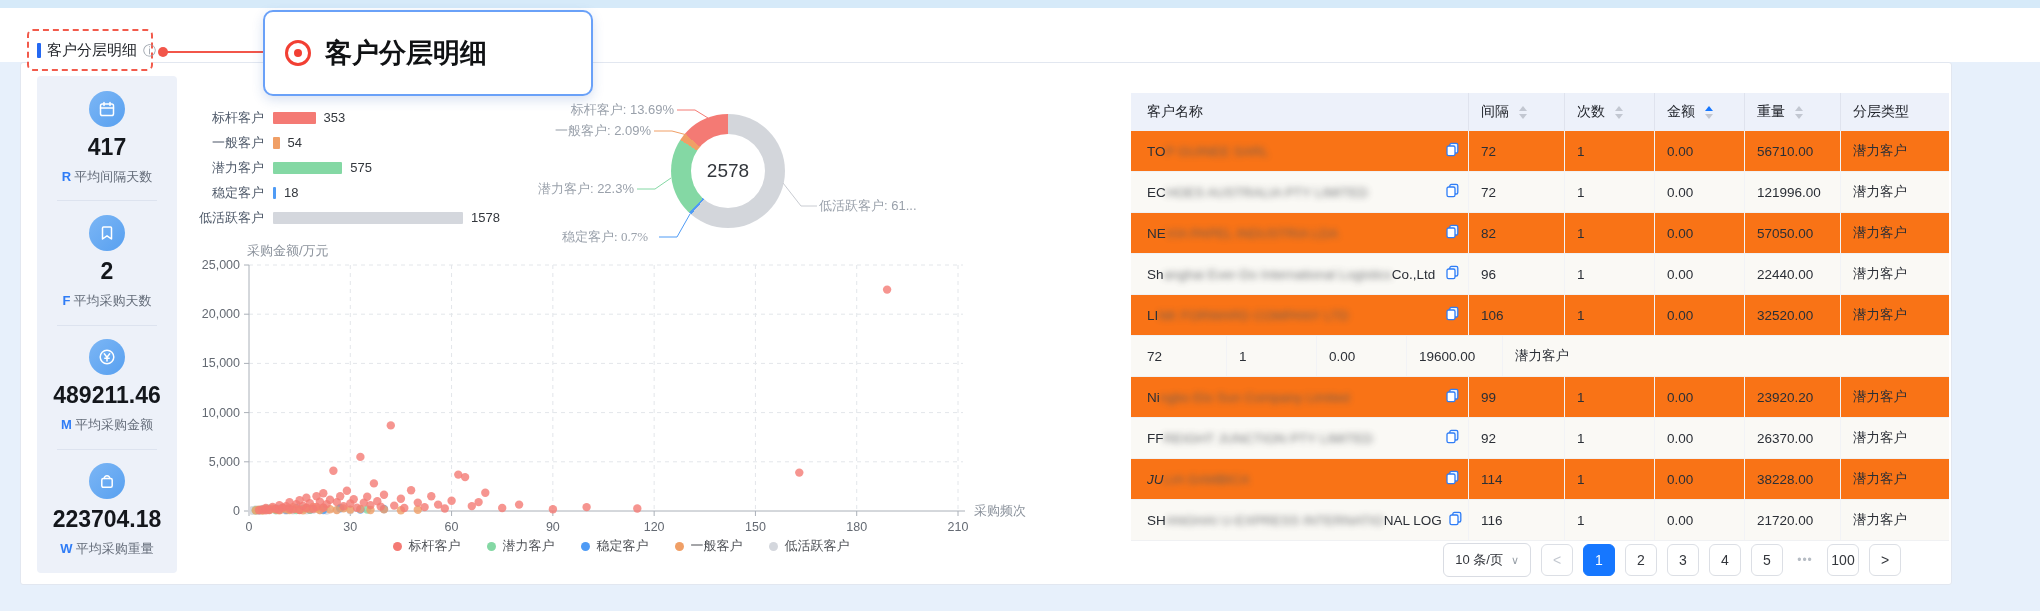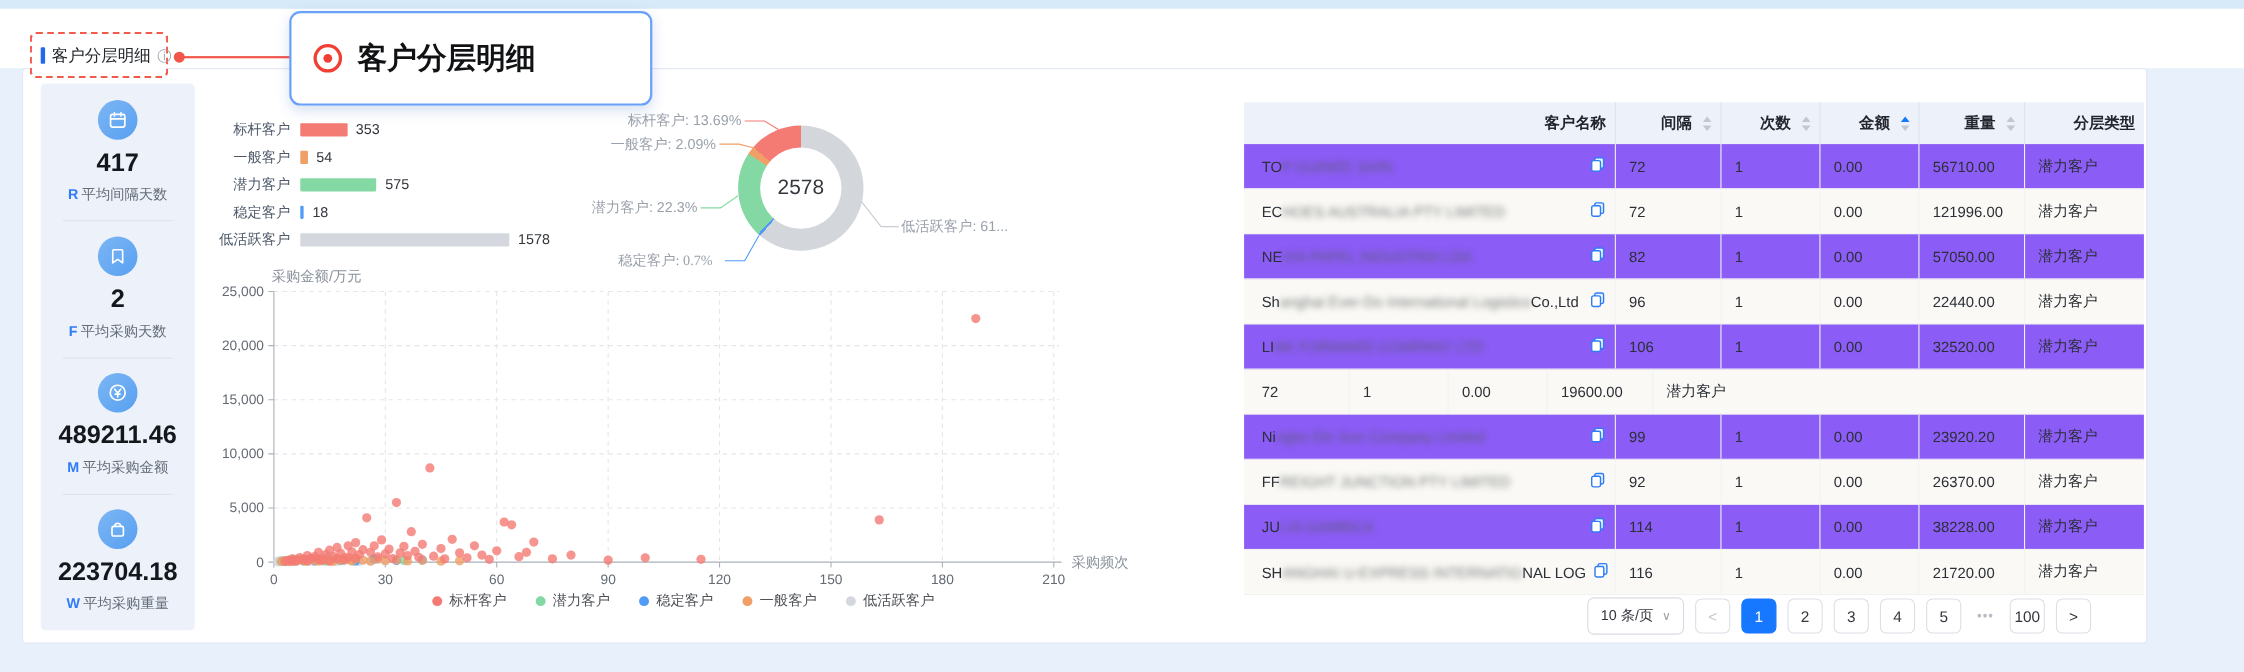--- a/index.html
+++ b/index.html
@@ -53,30 +53,30 @@
 
   
   .scatter-svg{position:absolute;left:150px;top:180px;}
   .scatter-legend{position:absolute;left:150px;top:474px;width:900px;display:flex;justify-content:center;gap:26px;}
   .leg-item{display:flex;align-items:center;gap:7px;font-size:13px;color:#4e5156;cursor:pointer;}
   .leg-dot{width:9px;height:9px;border-radius:50%;}
 
   
   .table-panel{position:absolute;left:1110px;top:30px;width:818px;}
   .thead{display:flex;background:#edf1fa;height:38px;}
-  .th{display:flex;align-items:center;box-sizing:border-box;font-size:14px;font-weight:700;color:#23262d;
-    border-right:1px solid #dfe3ee;padding:0 8px 0 12px;justify-content:flex-end;}
+  .th{display:flex;align-items:center;box-sizing:border-box;font-size:14px;font-weight:400;color:#23262d;
+    border-right:1px solid #dfe3ee;padding:0 8px 0 12px;}
   .th:first-child{padding-left:16px;}
   .th:last-child{border-right:none;}
   .cars{display:flex;flex-direction:column;gap:3px;margin-left:10px;}
   .car{width:0;height:0;border-left:4px solid transparent;border-right:4px solid transparent;}
   .car.up{border-bottom:5px solid #c2c7d1;}
   .car.down{border-top:5px solid #c2c7d1;}
   .car.up.act{border-bottom-color:#1677ff;}
-  .tr{display:flex;height:40px;border-bottom:1px solid #f0f1f3;background:#8b5cf6;}
+  .tr{display:flex;height:40px;border-bottom:1px solid #f0f1f3;background:#f97316;}
   .tr.alt{background:#faf9f5;}
   .td{display:flex;align-items:center;box-sizing:border-box;font-size:13.5px;color:#2b2f36;
     border-right:1px solid #f2f3f6;padding:0 8px 0 12px;overflow:hidden;white-space:nowrap;}
   .td:first-child{padding-left:16px;}
   .td:last-child{border-right:none;}
   .blur{filter:blur(3px);opacity:.8;color:#55585c;}
   .copy-ico{margin-left:auto;flex:0 0 auto;cursor:pointer;padding-left:6px;}
 
   
   .pager{position:absolute;left:1110px;top:480px;width:770px;display:flex;justify-content:flex-end;align-items:center;gap:10px;}
@@ -562,21 +562,21 @@
                   <rect x="2" y="4" width="8" height="9.6" rx="1.6" fill="#ffffff" stroke="#2f7df6" stroke-width="1.3"></rect>
                 </svg></span>
             </div>
             <div class="td" style="width: 96px;">92</div>
             <div class="td" style="width: 90px;">1</div>
             <div class="td" style="width: 90px;">0.00</div>
             <div class="td" style="width: 96px;">26370.00</div>
             <div class="td" style="width: 108px;">潜力客户</div>
           </div>
           <div class="tr">
-            <div class="td" style="width: 338px;">
+            <div class="td" style="width: 338px; font-style: italic;">
               <span>JU</span>
               <span class="blur">LIA GAMBICA</span>
               <span></span>
               <span class="copy-ico"><svg width="15" height="15" viewBox="0 0 15 15">
                   <rect x="4.8" y="1.4" width="8" height="9.6" rx="1.6" fill="#e8f3ff" stroke="#2f7df6" stroke-width="1.3"></rect>
                   <rect x="2" y="4" width="8" height="9.6" rx="1.6" fill="#ffffff" stroke="#2f7df6" stroke-width="1.3"></rect>
                 </svg></span>
             </div>
             <div class="td" style="width: 96px;">114</div>
             <div class="td" style="width: 90px;">1</div>

